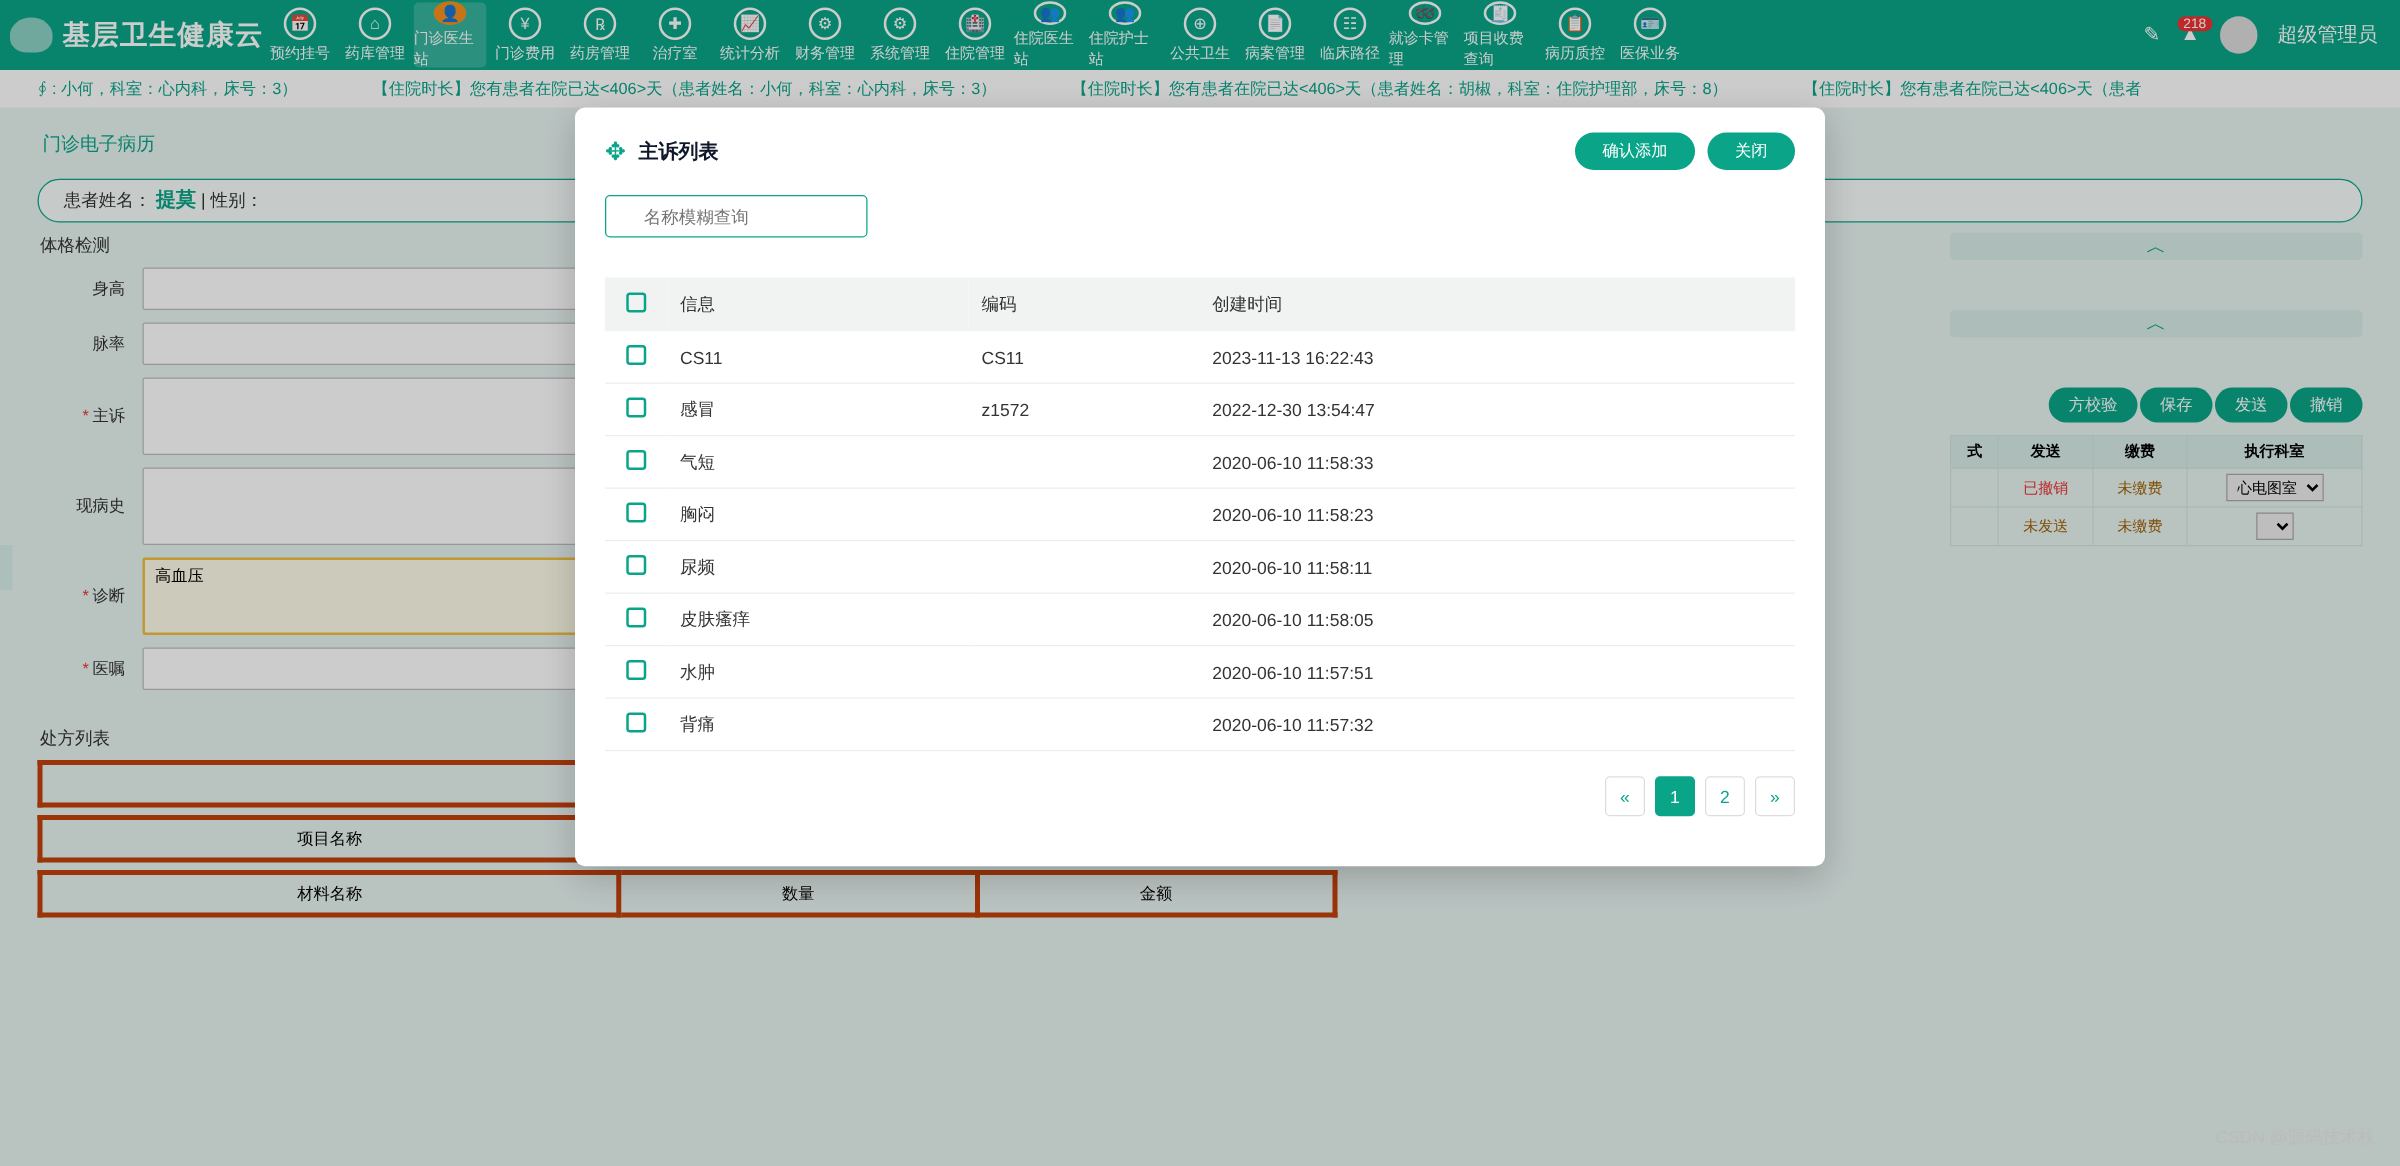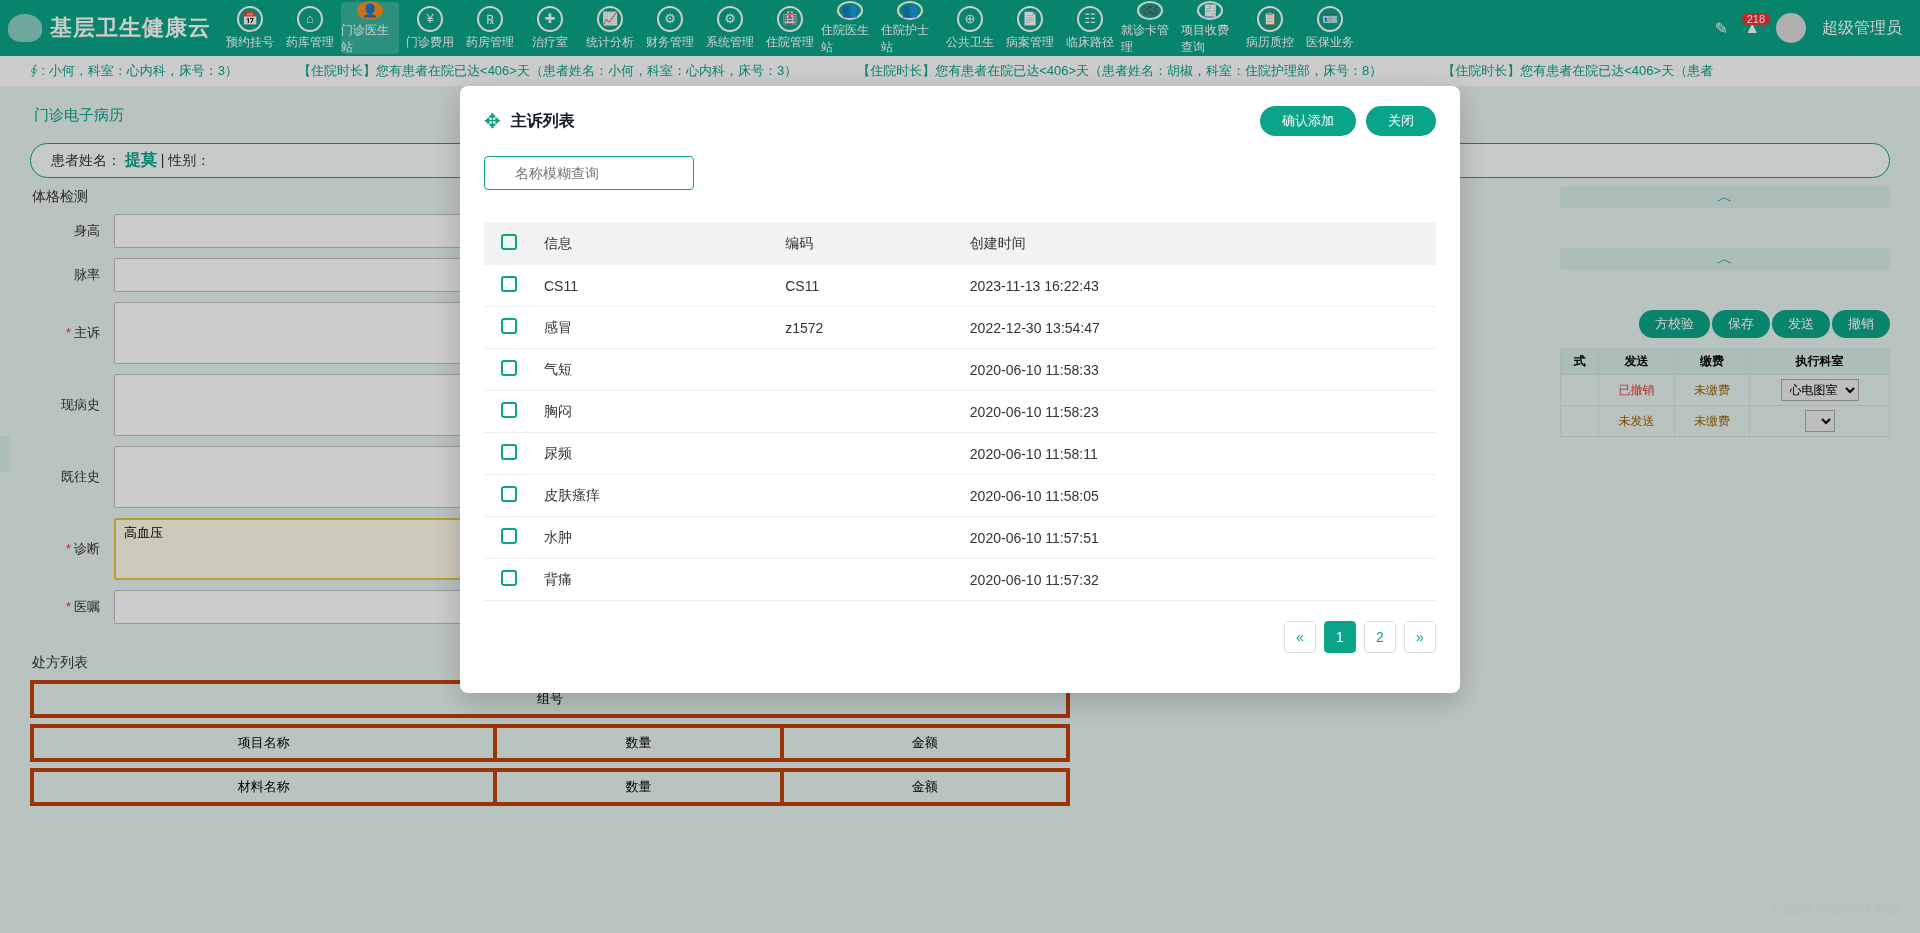--- a/index.html
+++ b/index.html
@@ -1,20 +1,20 @@
 <!DOCTYPE html>
 <html><head>
 <meta charset="utf-8">
 <style>
 * { box-sizing: border-box; margin: 0; padding: 0; font-family: "Microsoft YaHei", Arial, sans-serif; }
 body { background: #e8f4f1; overflow: hidden; width: 1920px; height: 933px; position: relative; }
 
 
 .topnav { height: 56px; background: linear-gradient(#0aa589,#0aa589); display: flex; align-items: center; color: #fff; padding: 0 8px; }
-.logo { display: flex; align-items: center; gap: 8px; margin-right: 10px; }
+.logo { display: flex; align-items: center; gap: 8px; }
 .logo-cloud { width: 34px; height: 28px; background: #8ed2c5; border-radius: 50% 50% 40% 40%; position: relative; }
 .apptitle { font-size: 22px; font-weight: bold; letter-spacing: 1px; }
 .nav-items { display: flex; gap: 2px; flex: 1; }
 .nav-item { display: flex; flex-direction: column; align-items: center; justify-content: center; width: 58px; height: 52px; font-size: 12px; cursor: pointer; border-radius: 4px; }
 .nav-item.active { background: rgba(255,255,255,.18); }
 .nav-item .nic { width: 26px; height: 26px; border: 2px solid #fff; border-radius: 50%; margin-bottom: 2px; display: flex; align-items: center; justify-content: center; font-size: 13px; }
 .nav-item.orange .nic { background: #f7931e; border-color: #f7931e; }
 .right-icons { display: flex; align-items: center; gap: 16px; padding-right: 10px; }
 .badge { position: relative; }
 .badge-num { position: absolute; top: -6px; right: -10px; background: #e33; color: #fff; border-radius: 10px; padding: 0 5px; font-size: 11px; }
@@ -198,24 +198,20 @@
     <div class="field-lbl">脉率</div>
     <input class="field-inp" style="">
   </div>
 
   <div class="field-row">
     <div class="field-lbl req">主诉</div>
     <textarea class="field-inp big" style=""></textarea>
   </div>
   <div class="field-row">
     <div class="field-lbl">现病史</div>
-    <textarea class="field-inp big" style=""></textarea>
-  </div>
-  <div class="field-row">
-    <div class="field-lbl">既往史</div>
     <textarea class="field-inp big" style=""></textarea>
   </div>
   <div class="field-row">
     <div class="field-lbl req">诊断</div>
     <textarea class="field-inp big yellow" style="">高血压</textarea>
   </div>
   <div class="field-row">
     <div class="field-lbl req">医嘱</div>
     <textarea class="field-inp big" style="height: 34px;"></textarea>
   </div>

